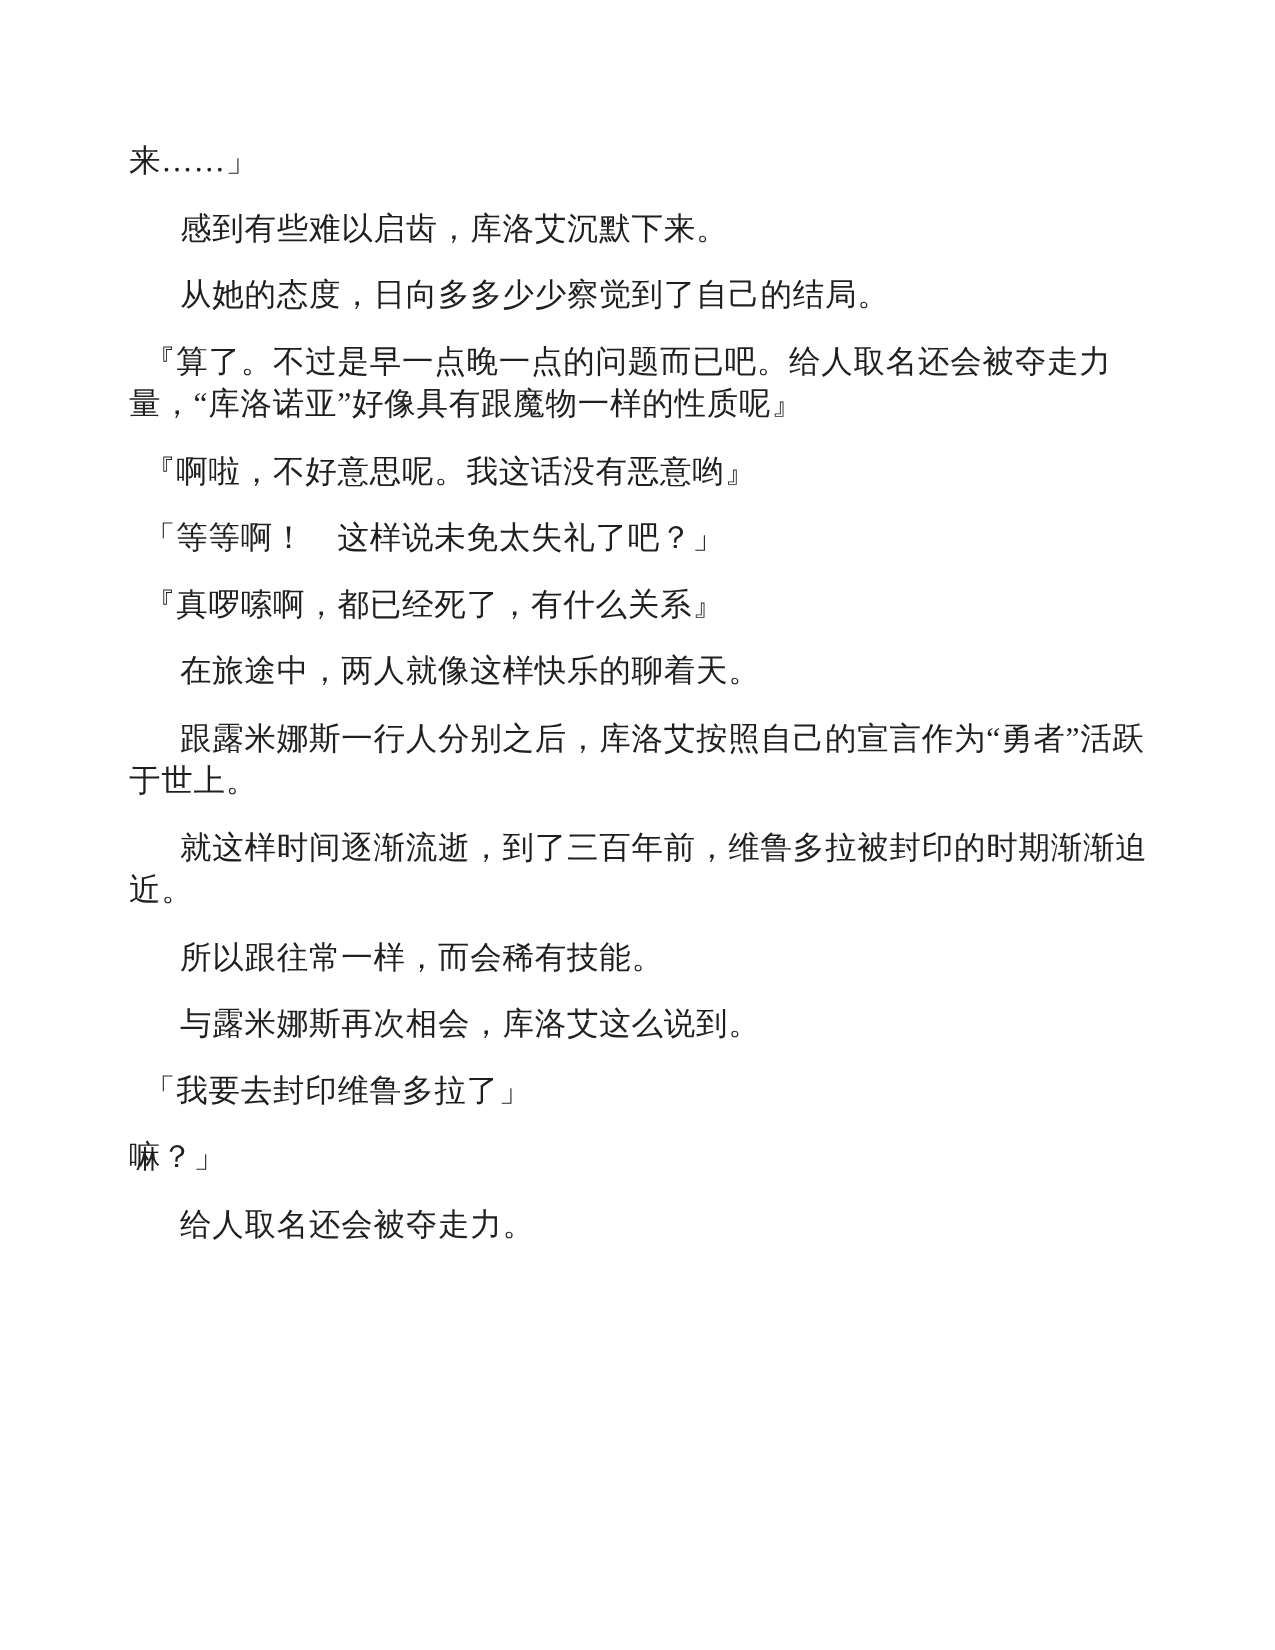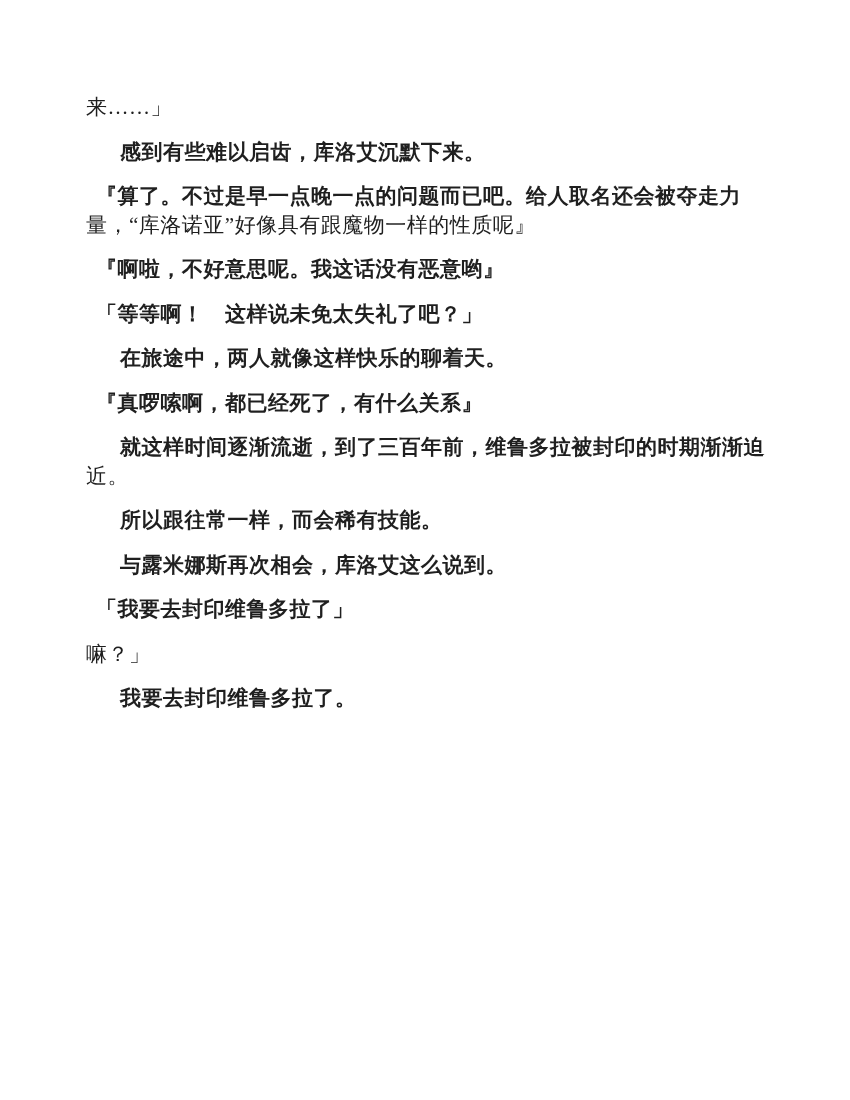--- a/index.html
+++ b/index.html
@@ -30,72 +30,77 @@
   }
   .line {
     display: block;
     line-height: 28.5px;
     white-space: pre-wrap;
     letter-spacing: 0.5px;
   }
   
   .paragraph.narration .line.first {
     padding-left: 34px;
-    font-weight: bold;
   }
   .paragraph.dialogue .line.first {
     padding-left: 10px;
-    font-weight: bold;
   }
   .paragraph.continuation .line.first {
     padding-left: 0;
   }
 </style>
 </head>
 <body>
 
 <div class="page">
   <main class="text-block">
       <p class="paragraph continuation">
         <span class="line first">来……」</span>
       </p>
       <p class="paragraph narration">
         <span class="line first">感到有些难以启齿，库洛艾沉默下来。</span>
       </p>
+      <p class="paragraph narration">
+        <span class="line first">从她的态度，日向多多少少察觉到了自己的结局。</span>
+      </p>
       <p class="paragraph dialogue">
         <span class="line first">『算了。不过是早一点晚一点的问题而已吧。给人取名还会被夺走力</span>
         <span class="line">量，“库洛诺亚”好像具有跟魔物一样的性质呢』</span>
       </p>
       <p class="paragraph dialogue">
         <span class="line first">『啊啦，不好意思呢。我这话没有恶意哟』</span>
       </p>
       <p class="paragraph dialogue">
         <span class="line first">「等等啊！　这样说未免太失礼了吧？」</span>
       </p>
+      <p class="paragraph dialogue">
+        <span class="line first">『真啰嗦啊，都已经死了，有什么关系』</span>
+      </p>
       <p class="paragraph narration">
         <span class="line first">在旅途中，两人就像这样快乐的聊着天。</span>
       </p>
-      <p class="paragraph dialogue">
-        <span class="line first">『真啰嗦啊，都已经死了，有什么关系』</span>
+      <p class="paragraph narration">
+        <span class="line first">跟露米娜斯一行人分别之后，库洛艾按照自己的宣言作为“勇者”活跃</span>
+        <span class="line">于世上。</span>
       </p>
       <p class="paragraph narration">
         <span class="line first">就这样时间逐渐流逝，到了三百年前，维鲁多拉被封印的时期渐渐迫</span>
         <span class="line">近。</span>
       </p>
       <p class="paragraph narration">
       </p>
       <p class="paragraph narration">
         <span class="line first">所以跟往常一样，而会稀有技能。</span>
       </p>
       <p class="paragraph narration">
         <span class="line first">与露米娜斯再次相会，库洛艾这么说到。</span>
       </p>
       <p class="paragraph dialogue">
         <span class="line first">「我要去封印维鲁多拉了」</span>
       </p>
       <p class="paragraph dialogue">
         <span class="line">嘛？」</span>
       </p>
       <p class="paragraph narration">
-        <span class="line first">我要去封印维鲁多拉了。</span>
+        <span class="line first">给人取名还会被夺走力。</span>
       </p>
     </main>
 </div>
 
 </body></html>

